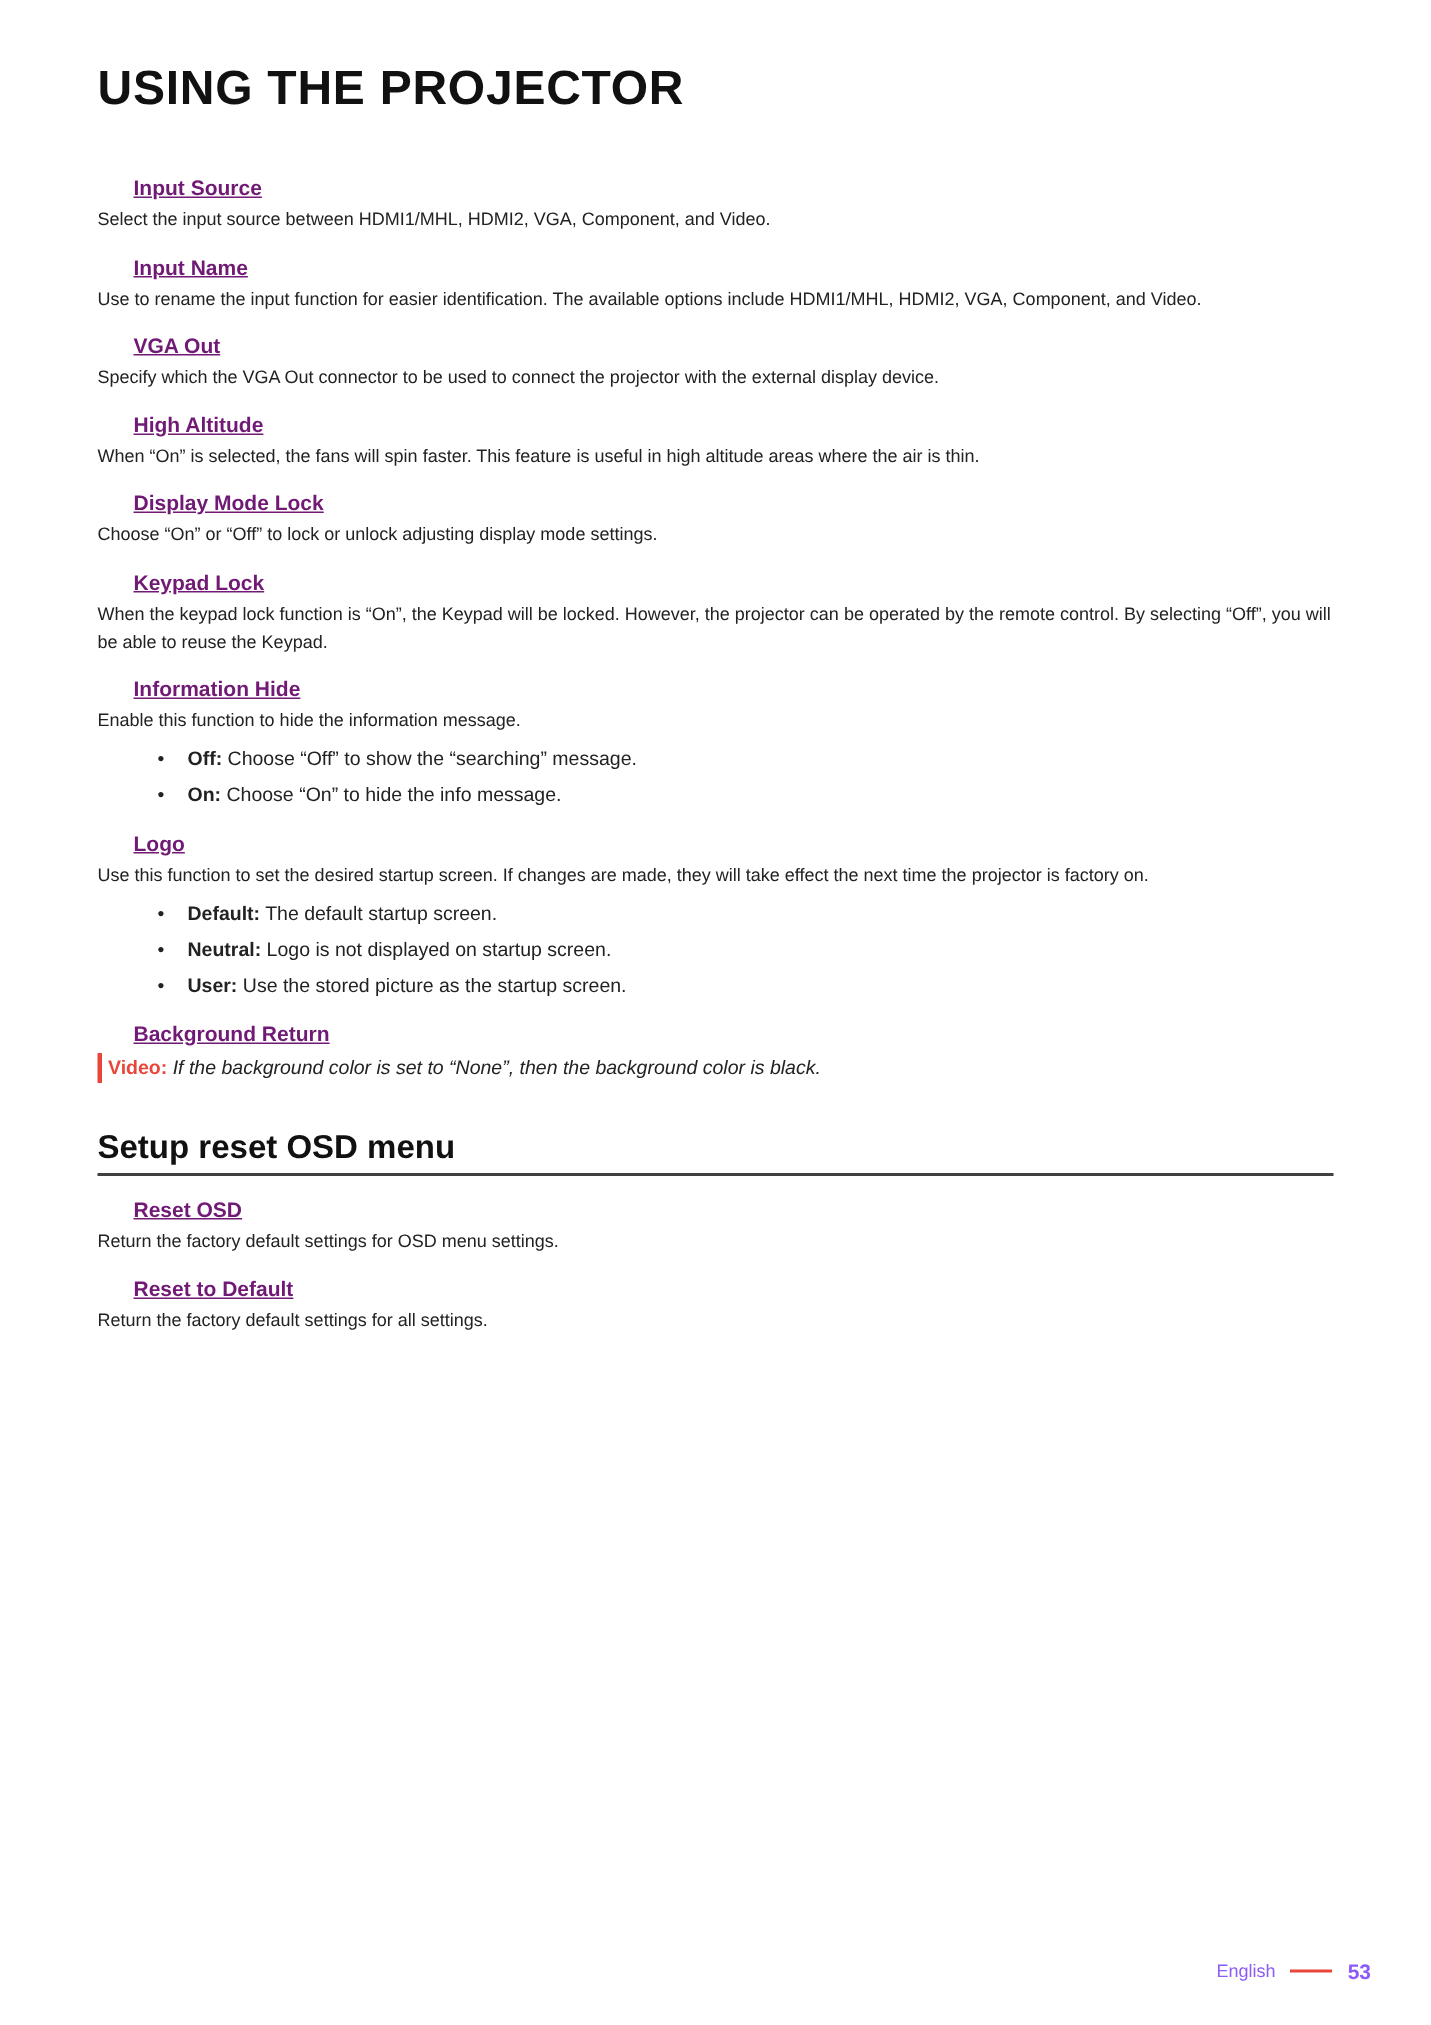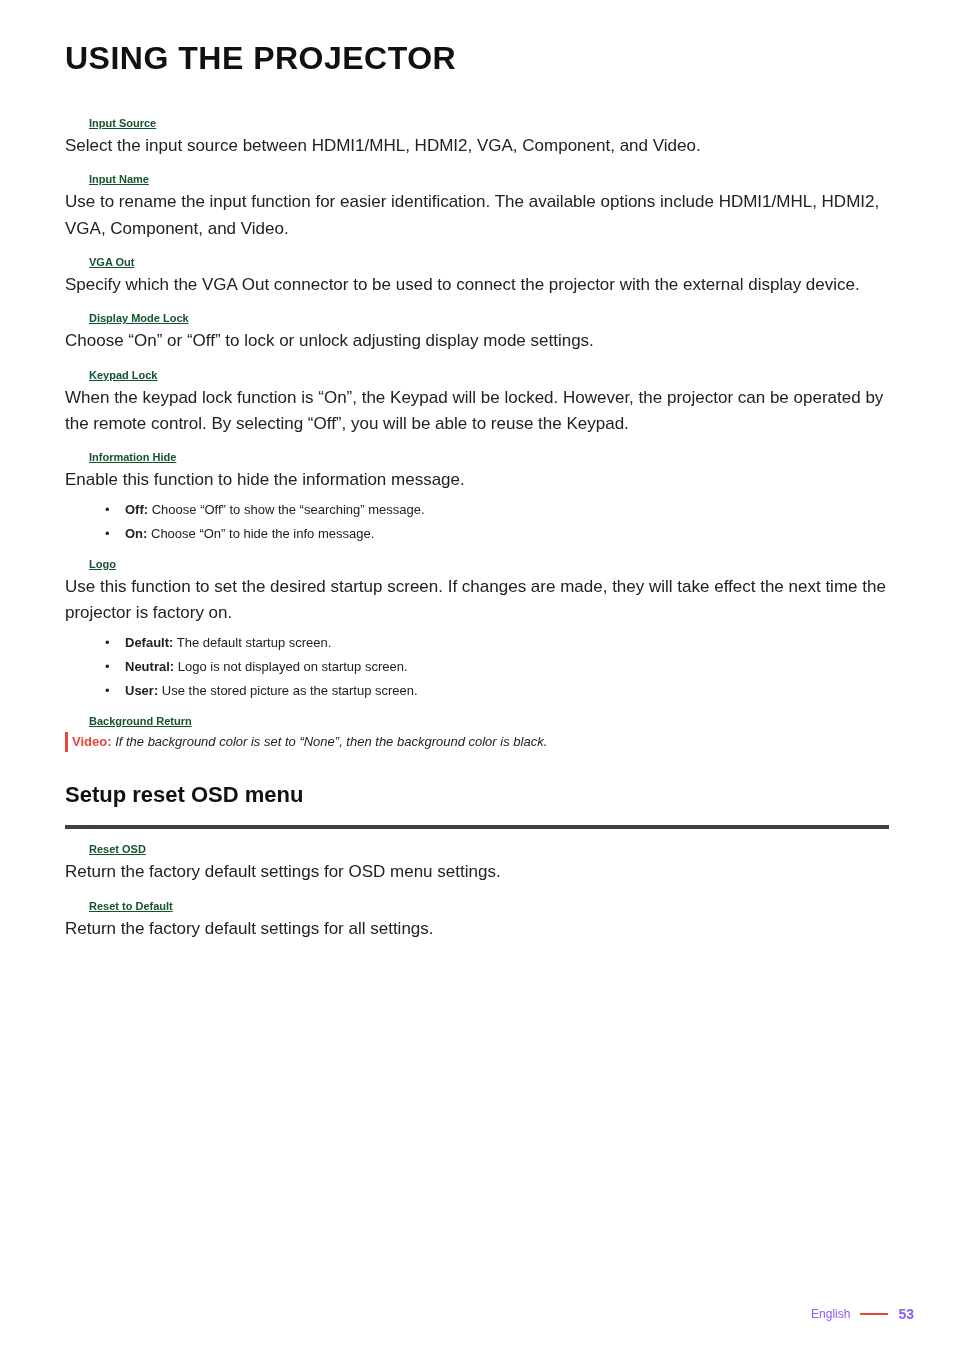--- a/index.html
+++ b/index.html
@@ -29,30 +29,30 @@
       color: #111111;
       margin-bottom: 40px;
       letter-spacing: 0.5px;
     }
 
     .section {
       margin-bottom: 14px;
     }
 
     .section-heading {
-      font-size: 11px;
+      font-size: 14px;
       font-weight: bold;
       text-decoration: underline;
       margin-bottom: 4px;
-      color: #14532d;
+      color: #701a75;
       padding-left: 24px;
     }
 
     .section-body {
-      font-size: 17px;
+      font-size: 12px;
       line-height: 1.55;
       color: #222222;
     }
 
     .bullet-list {
       list-style: none;
       margin-top: 6px;
       padding-left: 60px;
     }
 
@@ -71,22 +71,22 @@
     }
 
     .bullet-list li .term {
       font-weight: bold;
     }
 
     .sub-section-title {
       font-size: 22px;
       font-weight: bold;
       color: #111111;
-      border-bottom: 4px solid #404040;
-      padding-bottom: 17px;
+      border-bottom: 2px solid #404040;
+      padding-bottom: 4px;
       margin-top: 30px;
       margin-bottom: 14px;
     }
 
     .note-line {
       margin-top: 5px;
       font-size: 13px;
       line-height: 1.55;
       padding-left: 4px;
       border-left: 3px solid #e8463a;
@@ -136,20 +136,24 @@
   <div class="section">
     <div class="section-heading">Input Name</div>
     <div class="section-body">Use to rename the input function for easier identification. The available options include HDMI1/MHL, HDMI2, VGA, Component, and Video.</div>
   </div>
 
   <div class="section">
     <div class="section-heading">VGA Out</div>
     <div class="section-body">Specify which the VGA Out connector to be used to connect the projector with the external display device.</div>
   </div>
 
+  <div class="section">
+    <div class="section-heading">High Altitude</div>
+    <div class="section-body">When “On” is selected, the fans will spin faster. This feature is useful in high altitude areas where the air is thin.</div>
+  </div>
 
   <div class="section">
     <div class="section-heading">Display Mode Lock</div>
     <div class="section-body">Choose “On” or “Off” to lock or unlock adjusting display mode settings.</div>
   </div>
 
   <div class="section">
     <div class="section-heading">Keypad Lock</div>
     <div class="section-body">When the keypad lock function is “On”, the Keypad will be locked. However, the projector can be operated by the remote control. By selecting “Off”, you will be able to reuse the Keypad.</div>
   </div>

